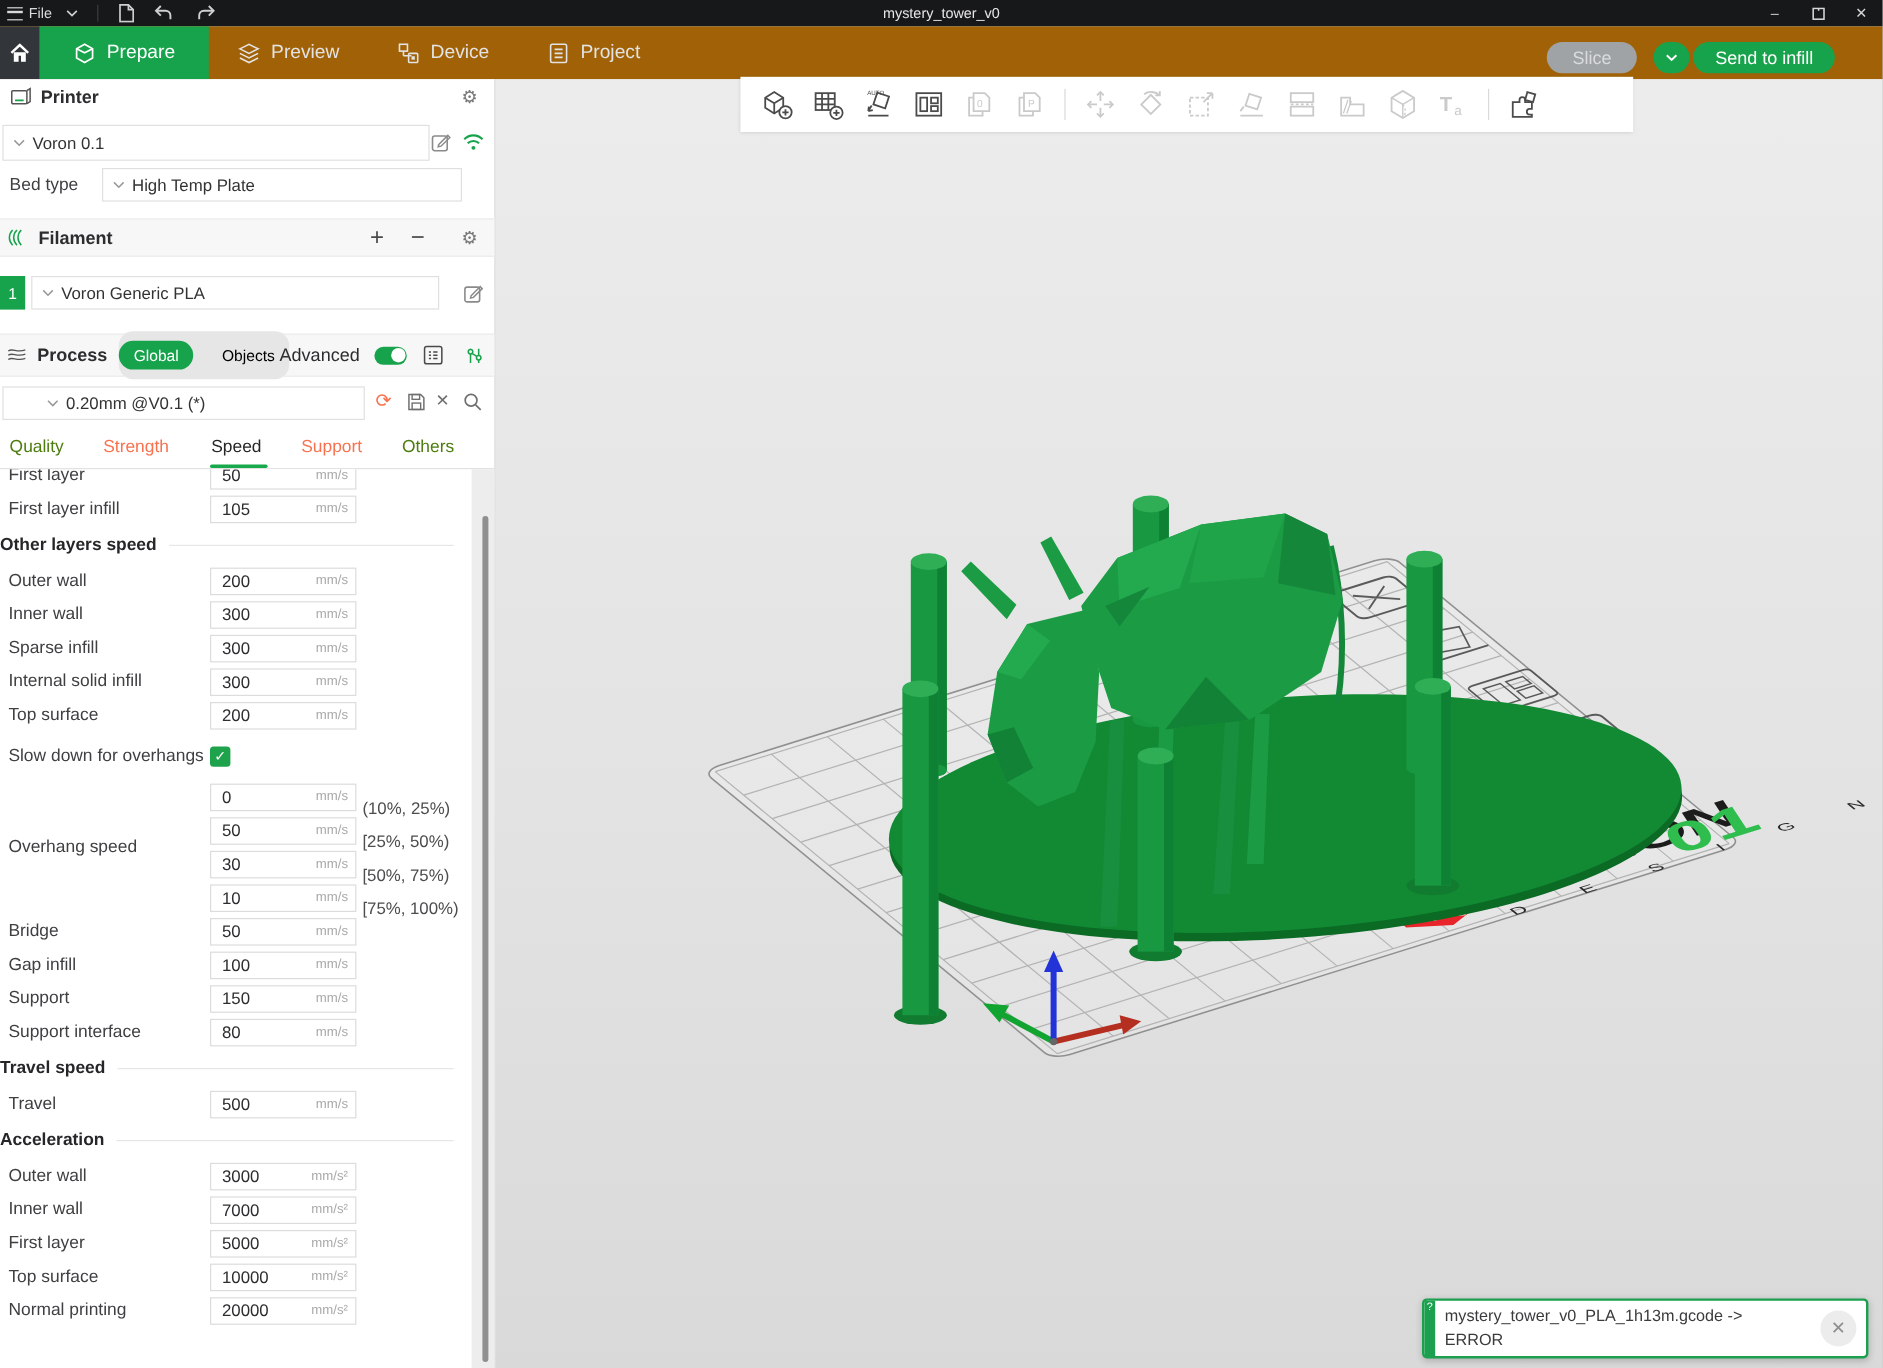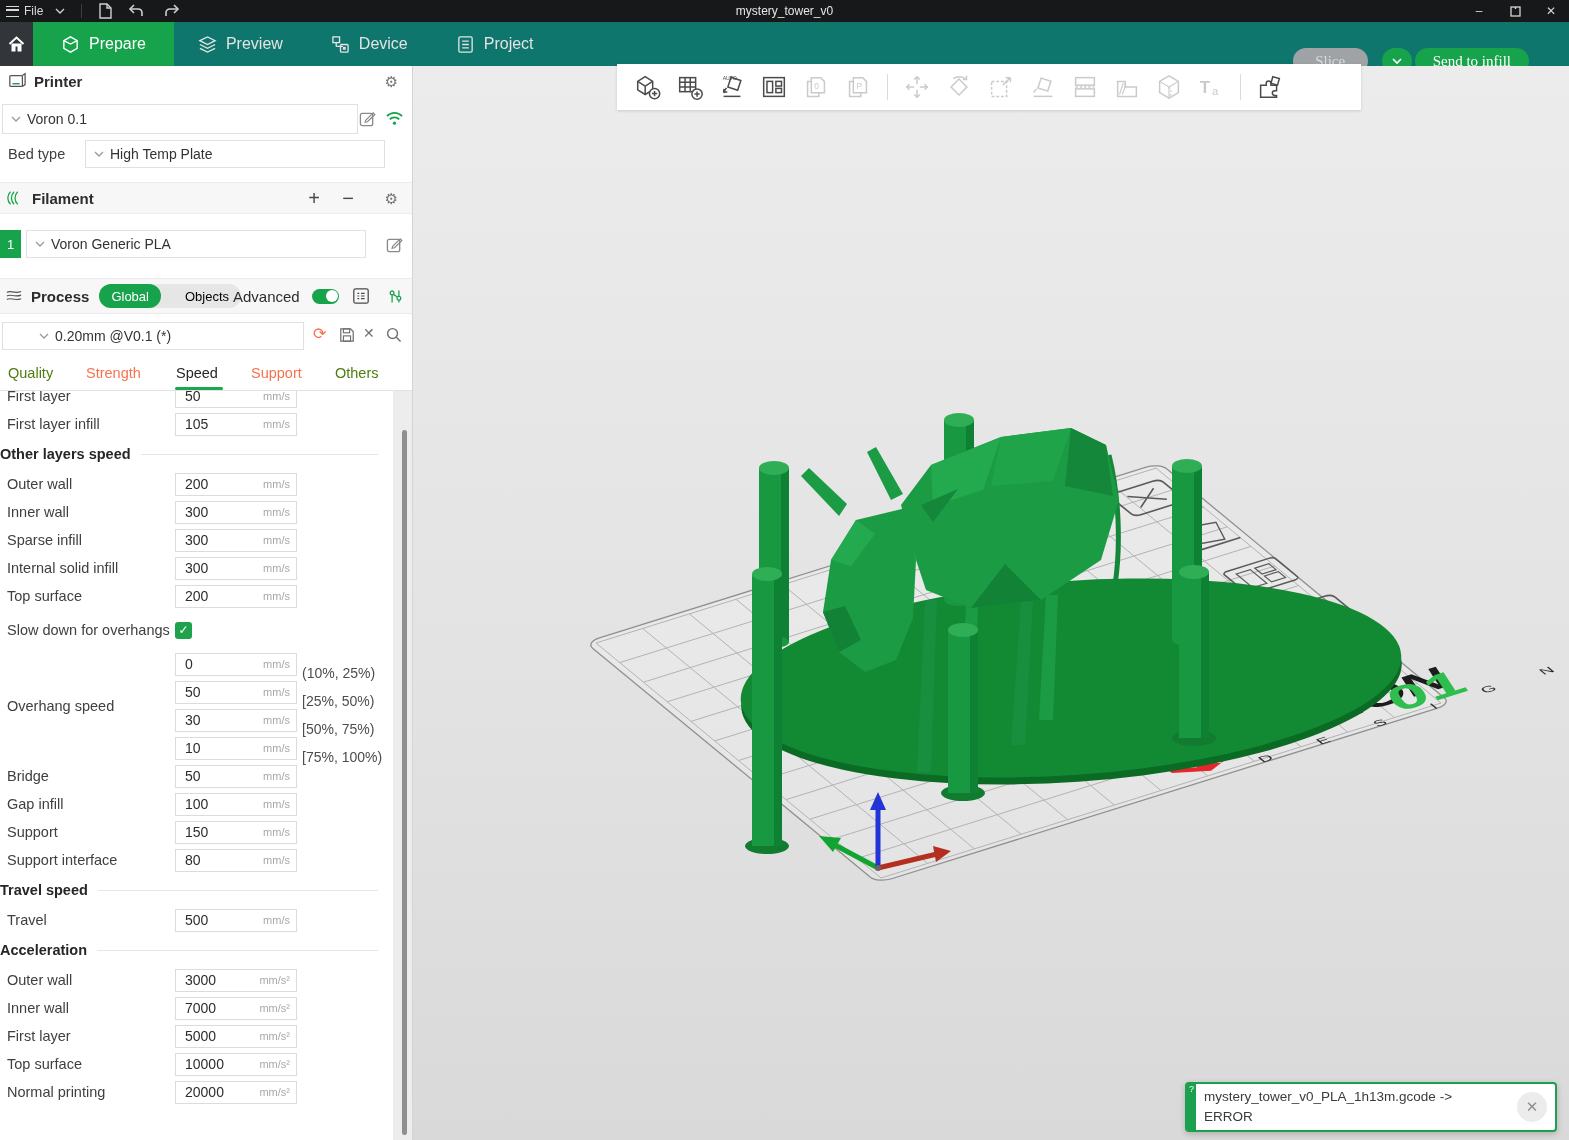--- a/index.html
+++ b/index.html
@@ -11,44 +11,44 @@
             display:flex;align-items:center;color:#d9d9d9;font-size:12px;}
   .tb-item{display:flex;align-items:center;height:100%;padding:0 6px;cursor:default;}
   .hamburger{width:13px;height:9px;border-top:1.5px solid #d9d9d9;border-bottom:1.5px solid #d9d9d9;margin-right:5px;position:relative;}
   .hamburger::after{content:"";position:absolute;left:0;top:2.6px;width:13px;height:1.5px;background:#d9d9d9;}
   .tb-sep{width:1px;height:14px;background:#3c3d40;margin:0 10px;}
   .tb-glyph{color:#cfcfcf;font-size:13px;padding:0 10px;}
   #window-title{position:absolute;left:0;right:0;text-align:center;color:#e6e6e6;font-size:12px;pointer-events:none;}
   .win-btns{position:absolute;right:0;top:0;height:22px;display:flex;}
   .win-btn{width:36px;height:22px;display:flex;align-items:center;justify-content:center;color:#d6d6d6;font-size:12px;}
   
-  #tabbar{position:absolute;left:0;top:22px;width:1569px;height:44px;background:#0f766e;display:flex;align-items:stretch;}
+  #tabbar{position:absolute;left:0;top:22px;width:1569px;height:44px;background:#a16207;display:flex;align-items:stretch;}
   #home-btn{width:33px;background:#32363a;display:flex;align-items:center;justify-content:center;}
   .main-tab{display:flex;align-items:center;color:#e3e3e3;font-size:16px;gap:9px;padding:0 24px;}
   .main-tab.active{background:#17a34b;color:#fff;padding:0 28px;}
   .tab-ic{display:flex;align-items:center;}
-  #tab-actions{position:absolute;right:40px;top:0;height:52px;display:flex;align-items:flex-end;gap:14px;font-family:Liberation Serif, serif;}
+  #tab-actions{position:absolute;right:40px;top:0;height:52px;display:flex;align-items:center;gap:14px;}
   #slice-btn{width:75px;height:26px;border-radius:13px;background:#9fa3a6;color:#d9dbdc;
              font-size:15px;display:flex;align-items:center;justify-content:center;}
   #send-group{display:flex;gap:3px;}
   #send-arrow{width:30px;height:26px;border-radius:13px;background:#17a34b;display:flex;align-items:center;justify-content:center;}
   #send-btn{height:26px;border-radius:13px;background:#17a34b;color:#fff;font-size:15px;
             display:flex;align-items:center;justify-content:center;padding:0 18px;}
   
   #panel{position:absolute;left:0;top:66px;width:412px;height:1074px;background:#fff;border-right:1px solid #d4d4d4;}
   .ph-row{position:absolute;left:0;width:412px;display:flex;align-items:center;}
   .ph-title{font-size:15px;color:#2d2d2f;font-weight:bold;margin-left:8px;}
   .gear{position:absolute;right:14px;color:#777;font-size:15px;line-height:1;}
   .select{height:28px;border:1px solid #e0e0e0;background:#fff;display:flex;align-items:center;
           font-size:14px;color:#333;padding:0 8px;gap:6px;}
   .chev{width:10px;height:7px;flex:0 0 auto;}
   .subhead{background:#f7f7f7;border-top:1px solid #ececec;border-bottom:1px solid #ececec;}
   .mini-ic{color:#555;font-size:17px;line-height:1;}
   
-  #scope-pill{display:flex;align-items:center;background:#e6e6e6;border-radius:12px;height:24px;}
+  #scope-pill{display:flex;align-items:center;background:#e6e6e6;border-radius:12px;height:40px;}
   #scope-global{background:#17a34b;color:#fff;border-radius:12px;height:24px;display:flex;align-items:center;padding:0 12px;font-size:13px;}
   #scope-objects{color:#000000;font-size:13px;padding:0 12px;margin-left:12px;}
   #adv-toggle{width:27px;height:15px;border-radius:8px;background:#17a34b;position:relative;}
   #adv-toggle::after{content:"";position:absolute;right:1.5px;top:1.5px;width:12px;height:12px;border-radius:50%;background:#fff;}
   
   .ptab{font-size:14.5px;color:#4d7c0f;}
   .ptab.modified{color:#f8724f;}
   .ptab.active{color:#262626;font-weight:normal;}
   #ptab-underline{position:absolute;left:175px;top:27px;width:48px;height:3px;background:#17a94b;border-radius:2px;}
   

